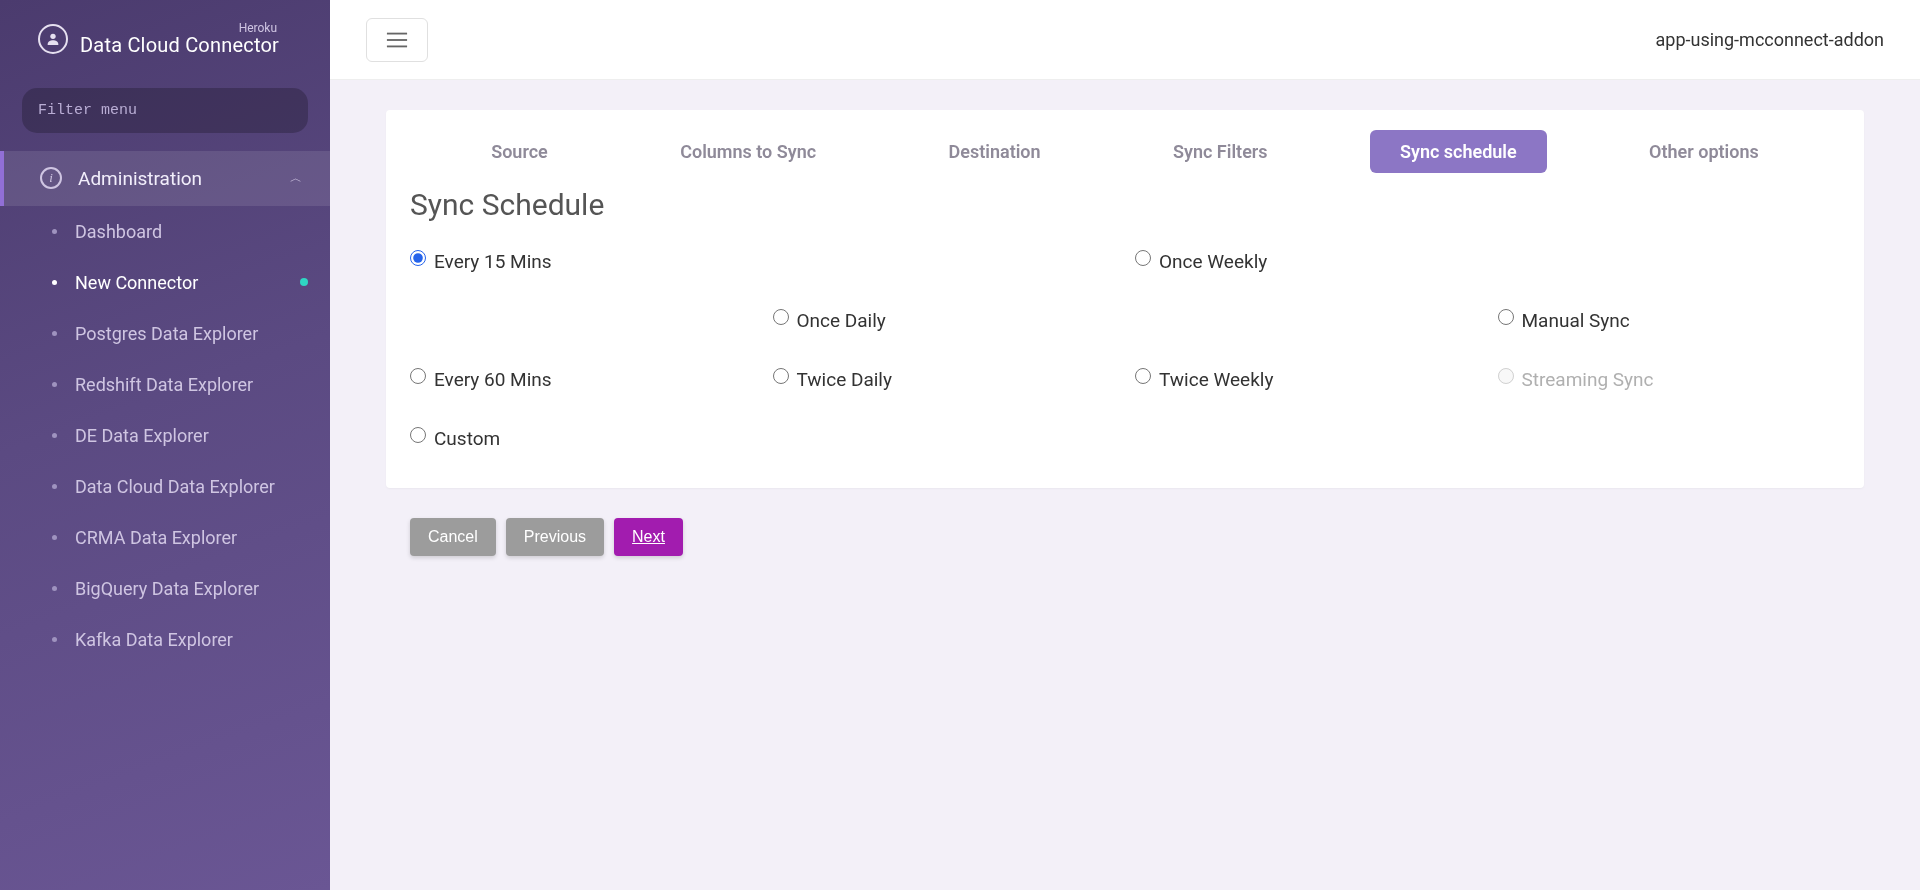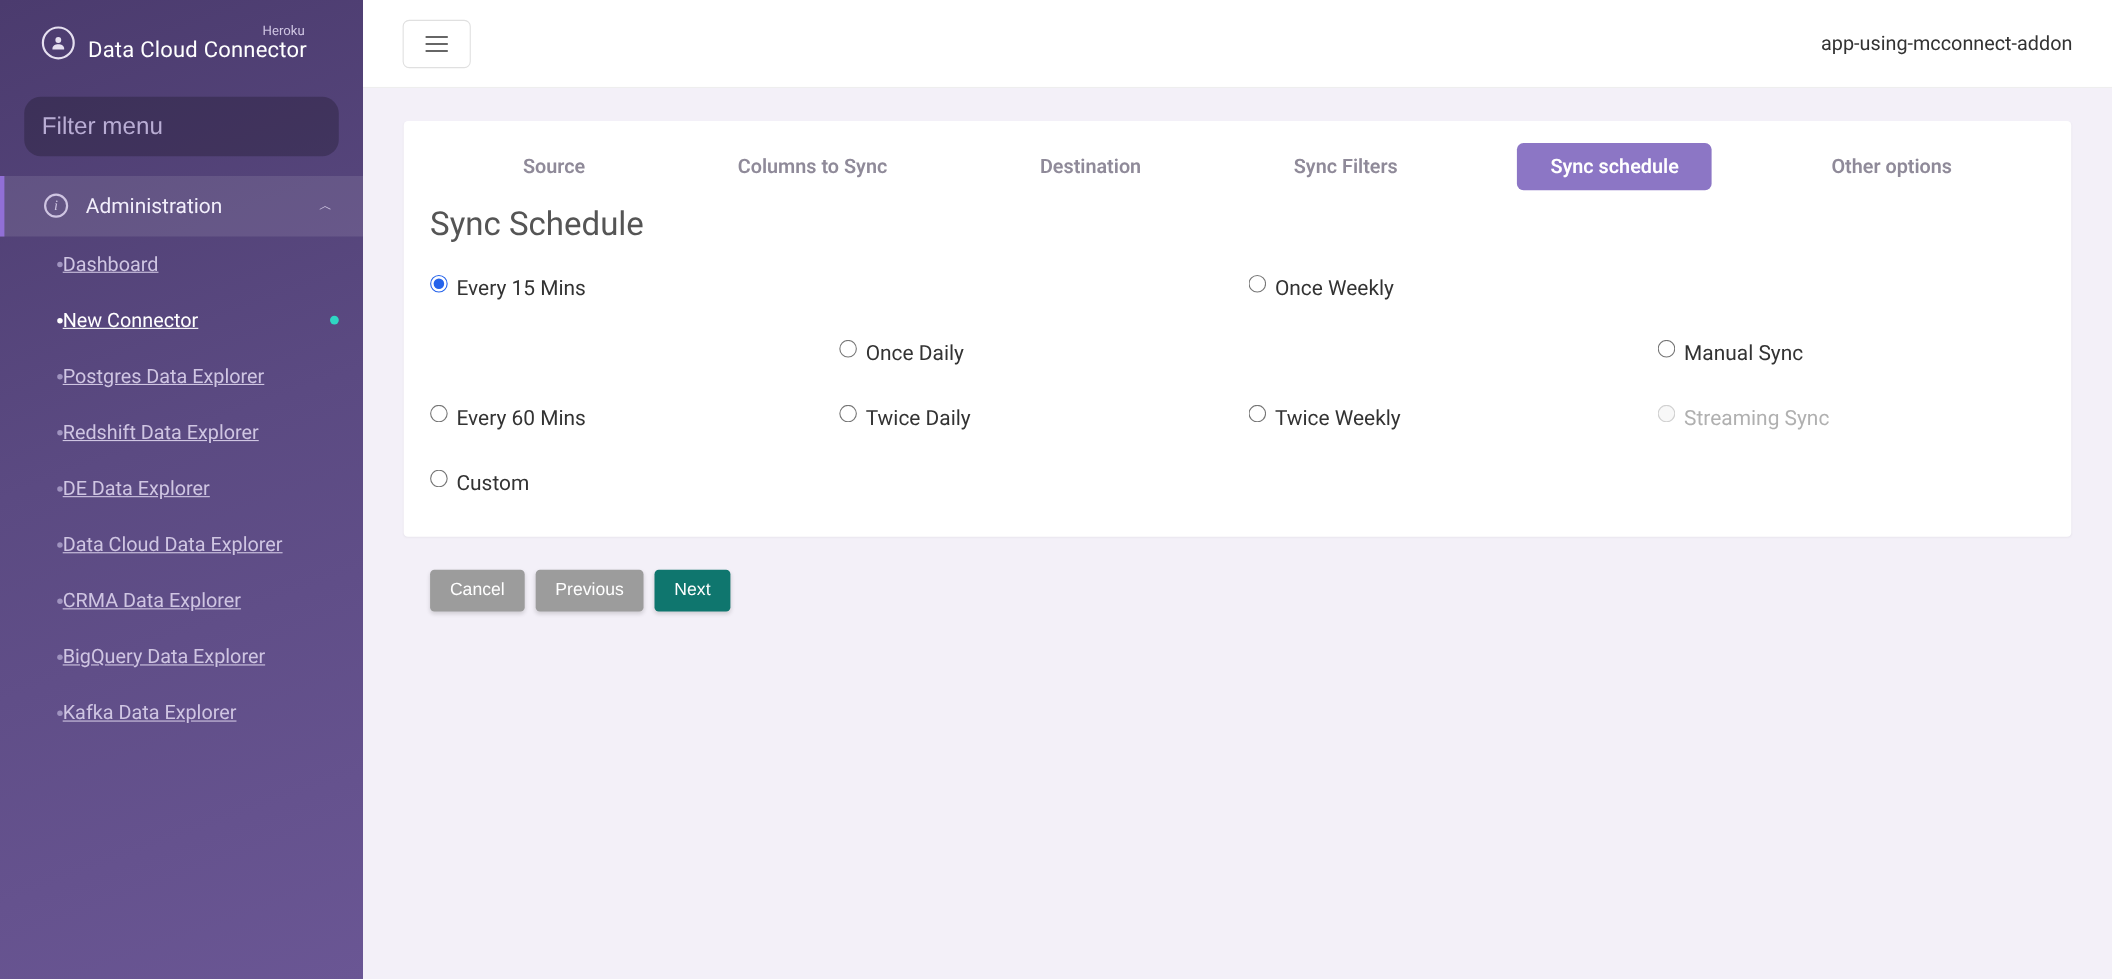--- a/index.html
+++ b/index.html
@@ -39,22 +39,23 @@
   .brand-text { display:flex; flex-direction:column; line-height:1.05; }
   .brand-super { font-size: 12px; color: #cfc5e2; text-align:right; margin-right:2px;}
   .brand-title { font-size: 20px; font-weight: 400; color: #fff; letter-spacing:0.2px;}
   .filter-wrap { padding: 14px 22px 18px; }
   .filter-input {
     width: 100%;
     background: rgba(0,0,0,0.22);
     border: none;
     border-radius: 15px;
     padding: 14px 16px;
-    font-size: 22px;
+    font-size: 15px;
     color: #e6e0f0;
+    font-family: Liberation Mono, monospace;
   }
   .filter-input::placeholder { color: #b9add4; }
 
   .nav-group-header {
     display: flex;
     align-items: center;
     gap: 16px;
     padding: 16px 22px 16px 36px;
     background: rgba(255,255,255,0.10);
     border-left: 4px solid #916fd6;
@@ -67,27 +68,26 @@
     font-size:13px; font-style: italic; font-family: Georgia, serif; color:#cfc5e2;
   }
   .nav-group-header .label { font-size: 19px; color: #f2eefb; }
   .nav-group-header .chevron {
     position:absolute; right:28px; top:50%; transform:translateY(-50%);
     color:#cfc5e2; font-size:12px;
   }
 
   .nav-items { padding: 0; }
   .nav-item {
-    display:flex; align-items:center; 
+    display:flex; align-items:center; gap:18px;
     padding: 15px 22px 15px 52px;
     font-size: 18px;
     color: #cfc5e2;
     cursor:pointer;
     position:relative;
-    text-decoration:underline;
   }
   .nav-item .nav-bullet {
     width: 5px; height: 5px; border-radius:50%; background:#9f93bf;
     flex: 0 0 5px;
   }
   .nav-item.active { color:#fff; }
   .nav-item.active .nav-bullet { background:#fff; }
   .nav-item .status-dot {
     position:absolute; right:22px; top:50%; transform:translateY(-50%);
     width:8px; height:8px; border-radius:50%; background:#2fd6c3;
@@ -111,21 +111,21 @@
     border: 1px solid #e0e0e0;
     border-radius: 6px;
     background:#fff;
     display:flex; align-items:center; justify-content:center;
     cursor:pointer;
   }
   .hamburger svg { width:22px; height:18px; stroke:#666; }
   .app-name { font-size: 18px; color:#333; }
 
   .content {
-    padding: 30px 37px;
+    padding: 30px 56px;
   }
 
   .card {
     background:#fff;
     border-radius:4px;
     padding: 20px 20px 28px;
     box-shadow: 0 1px 2px rgba(0,0,0,0.04);
   }
 
   .tabs {
@@ -181,21 +181,21 @@
     margin-left: 24px;
   }
   .btn {
     border:none; border-radius:4px;
     padding: 10px 18px;
     font-size:16px; color:#fff;
     cursor:pointer;
     box-shadow: 0 2px 4px rgba(0,0,0,0.15);
   }
   .btn-grey { background:#9c9c9c; }
-  .btn-primary { background:#0f766e; }
+  .btn-primary { background:#a21caf;text-decoration:underline; }
 </style>
 </head>
 <body>
 
 <aside class="sidebar">
   <div class="brand">
     <span class="brand-icon">
       <svg viewBox="0 0 24 24">
           <circle cx="12" cy="8" r="4"></circle>
           <path d="M4 20c0-4 4-6 8-6s8 2 8 6v1H4z"></path>

